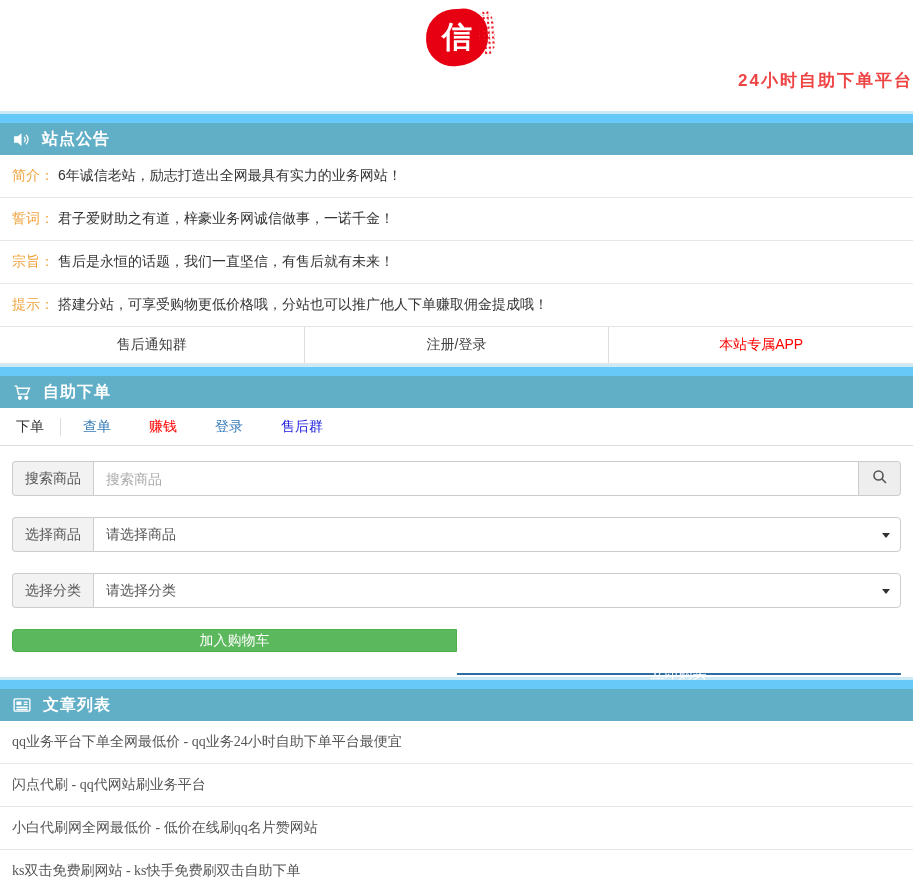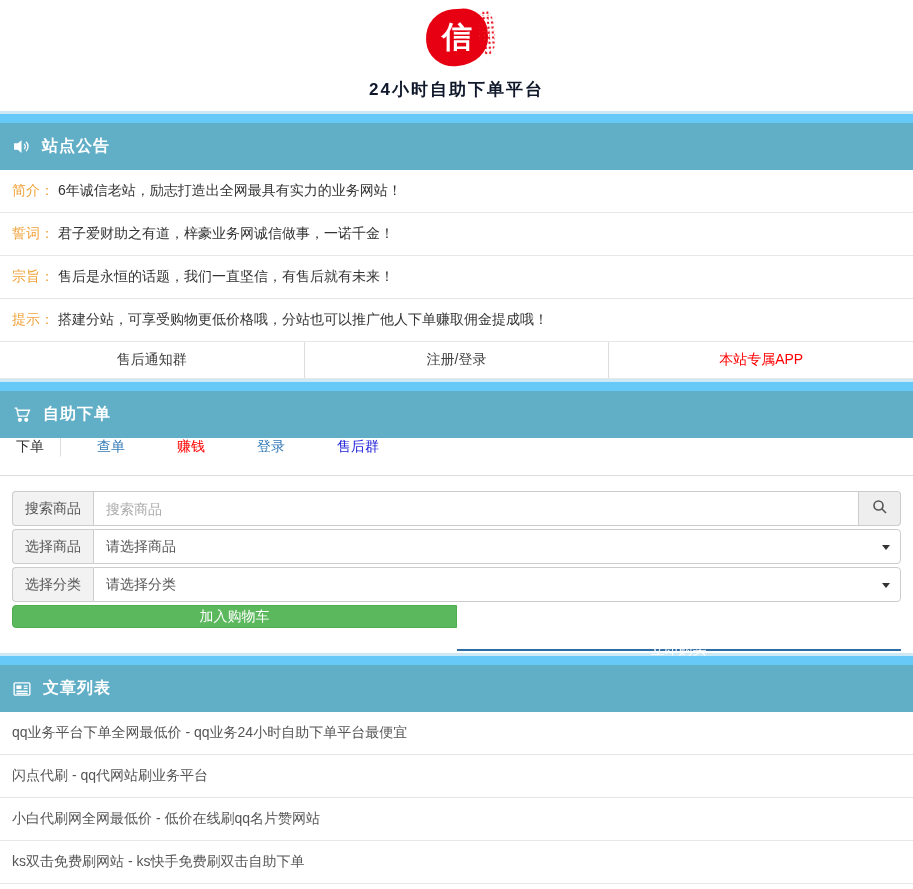--- a/index.html
+++ b/index.html
@@ -26,29 +26,29 @@
   }
   .logo-texture {
     position:absolute; right:-7px; top:4px; width:16px; height:44px;
     background:
       radial-gradient(circle at 2px 2px,#e60012 1.2px,transparent 1.6px),
       radial-gradient(circle at 0px 0px,#ef3b2d 1px,transparent 1.4px);
     background-size:4px 5px,5px 4px;
     border-radius:40%;
     opacity:.9;
   }
-  .site-title { margin-top:12px; font-size:17px; font-weight:bold; letter-spacing:2px; color:#0f172a; }
+  .site-title { margin-top:3px; font-size:17px; font-weight:bold; letter-spacing:2px; color:#ef4444;text-align:right; }
 
   
   .strip-light { height:3px; background:#cde9f6; }
   .strip-blue  { height:9px; background:#66c9f8; }
 
   
   .section-bar {
-    height:47px; background:#61aec7; color:#fff;
+    height:32px; background:#61aec7; color:#fff;
     display:flex; align-items:center; padding-left:13px;
     font-size:16px; font-weight:bold; letter-spacing:1px;
   }
   .section-bar .bar-icon { display:inline-flex; margin-right:12px; }
 
   
   .notice-row {
     padding:12px 12px; border-bottom:1px solid #e7e7e7;
     font-size:14px; color:#333;
   }
@@ -56,38 +56,38 @@
 
   .top-btn-row { display:flex; border-bottom:1px solid #e7e7e7; }
   .top-btn {
     flex:1; text-align:center; padding:9px 0; font-size:14px;
     color:#404040; cursor:pointer; background:#fff;
   }
   .top-btn + .top-btn { border-left:1px solid #ddd; }
   .top-btn.red { color:#f00; }
 
   
-  .tabs { display:flex; border-bottom:1px solid #ddd; background:#fff; height:38px; align-items:flex-start;gap:14px; }
+  .tabs { display:flex; border-bottom:1px solid #ddd; background:#fff; height:38px; align-items:center; }
   .tab {
     padding:0 16px; display:flex; align-items:center; font-size:14px;
     cursor:pointer; position:relative;
   }
   .tab.active {
     color:#333; background:#fff;
     border-right:1px solid #ddd;
     margin-bottom:-1px; border-bottom:1px solid #fff;
   }
   .tab.blue { color:#337ab7; }
   .tab.red  { color:#f00; }
   .tab.navy { color:#2222dd; }
   .tab + .tab { margin-left:6px; }
 
   
   .order-form { padding:15px 12px 13px 12px; }
-  .input-group { display:flex; height:35px; margin-bottom:3px; }
+  .input-group { display:flex; height:35px; margin-bottom:21px; }
   .input-addon {
     width:81px; background:#f2f2f2; border:1px solid #ccc; border-right:0;
     display:flex; align-items:center; justify-content:center;
     color:#555; font-size:14px; border-radius:4px 0 0 4px;
   }
   .text-input {
     flex:1; border:1px solid #ccc; padding:6px 12px; font-size:14px; color:#555;
     font-family:"Liberation Sans","DejaVu Sans",sans-serif; outline:none;
   }
   .text-input::placeholder { color:#aaa; }
@@ -115,21 +115,21 @@
   .btn-buy {
     flex:1; background:#337ab7; color:#fff; border:1px solid #2e6da4; border-left:0;
     font-size:14px; display:flex; align-items:center; justify-content:center;
     cursor:pointer; border-radius:0 4px 4px 0;margin-top:44px;
   }
   .form-bottom-gap { height:12px; }
 
   
   .article-row {
     padding:12px 12px; border-bottom:1px solid #e7e7e7;
-    font-size:14px; color:#555; cursor:pointer;
+    font-size:14px; color:#555; cursor:pointer;font-family:Liberation Serif, serif;
   }
 </style>
 </head>
 <body>
 
 <div class="site-header">
   <div class="logo-wrap">
     <div class="logo-seal">
       <span class="seal-char">信</span>
       <span class="logo-texture"></span>

